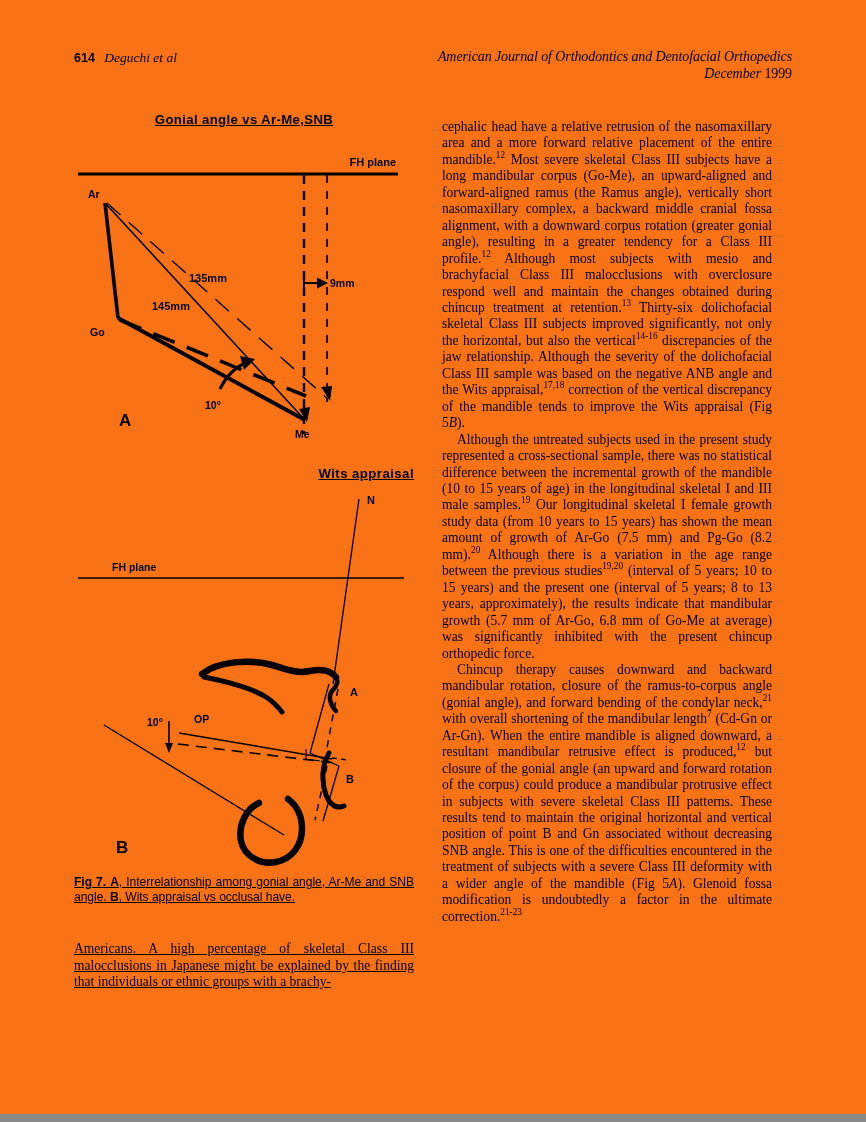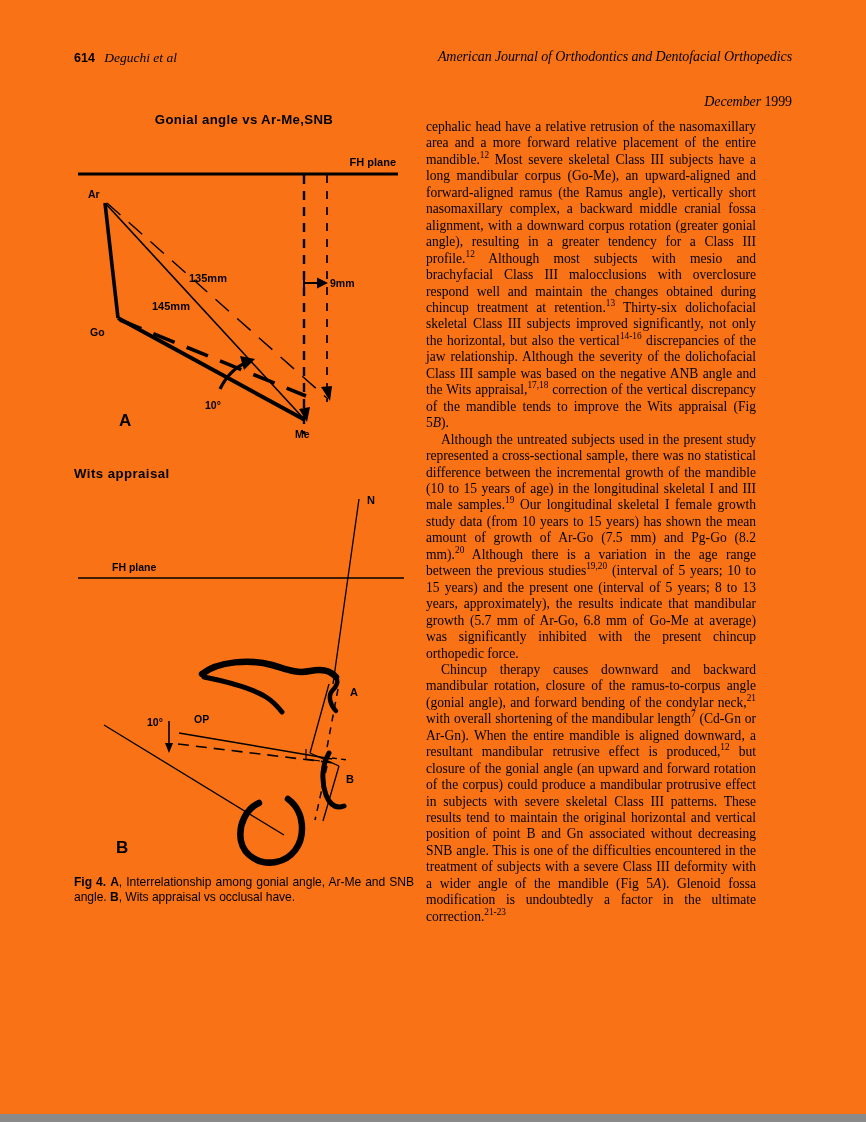--- a/index.html
+++ b/index.html
@@ -53,33 +53,34 @@
     position: absolute;
     right: 0;
     top: 0;
     text-align: right;
     font-style: italic;
     font-size: 14px;
     line-height: 17px;
     letter-spacing: -0.1px;
   }
   .runhead-right .jname { display: block; }
-  .runhead-right .jdate { display: block; margin-top: 28px; }
+  .runhead-right .jdate { display: block; }
   .runhead-right .jdate .yr { font-style: normal; }
 
   
   .col-left {
     position: absolute;
     left: 74px;
     top: 112px;
     width: 340px;
+    text-decoration: underline;
   }
   .col-right {
     position: absolute;
-    left: 426px;
+    left: 442px;
     top: 119px;
     width: 330px;
   }
 
   .body-text {
     font-family: "Liberation Serif", serif;
     font-size: 13.55px;
     line-height: 16.45px;
     text-align: justify;
     -webkit-hyphens: none;
@@ -104,21 +105,21 @@
     font-weight: bold;
     font-size: 13.2px;
     letter-spacing: .35px;
     text-align: center;
   }
   .fig-subtitle-1 {
     font-family: "Liberation Sans", sans-serif;
     font-weight: bold;
     font-size: 13.2px;
     letter-spacing: .45px;
-    text-align: left;
+    text-align: right;
   }
   .fig-subtitle-2 {
     font-family: "Liberation Sans", sans-serif;
     font-weight: bold;
     font-size: 13.2px;
     letter-spacing: .45px;
     text-align: center;
   }
   .svgwrap { display: block; }
   .caption {
@@ -243,25 +244,28 @@
 
         <path d="M255,272 C248,284 247,300 252,314 C256,324 262,328 270,325" stroke="#000" stroke-width="5" fill="none" stroke-linecap="round"></path>
         <text class="lbl" x="272" y="302" font-size="11">B</text>
 
         <path d="M185,322 C172,328 164,344 167,360 C170,375 186,384 202,381 C218,378 228,364 228,348 C228,334 222,324 214,318" stroke="#000" stroke-width="6.5" fill="none" stroke-linecap="round"></path>
 
         <text class="panel" x="42" y="372">B</text>
       </svg>
 
       <div class="caption" style="margin-top:4px;">
-        <b>Fig 4.</b>
+        <b>Fig 7.</b>
         <b>A</b><span>, Interrelationship among gonial angle, Ar-Me and SNB angle. </span><b>B</b><span>, Wits appraisal vs occlusal have.</span>
       </div>
     </div>
 
+    <div class="body-text" style="margin-top:36px;">
+      <p>Americans. A high percentage of skeletal Class III malocclusions in Japanese might be explained by the finding that individuals or ethnic groups with a brachy-</p>
+    </div>
   </div>
 
   <div class="col-right body-text" id="right-col">
       <p><span>cephalic head have a relative retrusion of the nasomaxillary area and a more forward relative placement of the entire mandible.</span><sup>12</sup><span> Most severe skeletal Class III subjects have a long mandibular corpus (Go-Me), an upward-aligned and forward-aligned ramus (the Ramus angle), vertically short nasomaxillary complex, a backward middle cranial fossa alignment, with a downward corpus rotation (greater gonial angle), resulting in a greater tendency for a Class III profile.</span><sup>12</sup><span> Although most subjects with mesio and brachyfacial Class III malocclusions with overclosure respond well and maintain the changes obtained during chincup treatment at retention.</span><sup>13</sup><span> Thirty-six dolichofacial skeletal Class III subjects improved significantly, not only the horizontal, but also the vertical</span><sup>14-16</sup><span> discrepancies of the jaw relationship. Although the severity of the dolichofacial Class III sample was based on the negative ANB angle and the Wits appraisal,</span><sup>17,18</sup><span> correction of the vertical discrepancy of the mandible tends to improve the Wits appraisal (Fig 5</span><span class="ital">B</span><span>).</span></p>
       <p class="indent"><span>Although the untreated subjects used in the present study represented a cross-sectional sample, there was no statistical difference between the incremental growth of the mandible (10 to 15 years of age) in the longitudinal skeletal I and III male samples.</span><sup>19</sup><span> Our longitudinal skeletal I female growth study data (from 10 years to 15 years) has shown the mean amount of growth of Ar-Go (7.5 mm) and Pg-Go (8.2 mm).</span><sup>20</sup><span> Although there is a variation in the age range between the previous studies</span><sup>19,20</sup><span> (interval of 5 years; 10 to 15 years) and the present one (interval of 5 years; 8 to 13 years, approximately), the results indicate that mandibular growth (5.7 mm of Ar-Go, 6.8 mm of Go-Me at average) was significantly inhibited with the present chincup orthopedic force.</span></p>
       <p class="indent"><span>Chincup therapy causes downward and backward mandibular rotation, closure of the ramus-to-corpus angle (gonial angle), and forward bending of the condylar neck,</span><sup>21</sup><span> with overall shortening of the mandibular length</span><sup>7</sup><span> (Cd-Gn or Ar-Gn). When the entire mandible is aligned downward, a resultant mandibular retrusive effect is produced,</span><sup>12</sup><span> but closure of the gonial angle (an upward and forward rotation of the corpus) could produce a mandibular protrusive effect in subjects with severe skeletal Class III patterns. These results tend to maintain the original horizontal and vertical position of point B and Gn associated without decreasing SNB angle. This is one of the difficulties encountered in the treatment of subjects with a severe Class III deformity with a wider angle of the mandible (Fig 5</span><span class="ital">A</span><span>). Glenoid fossa modification is undoubtedly a factor in the ultimate correction.</span><sup>21-23</sup></p>
     </div>
 
 </div>
 

